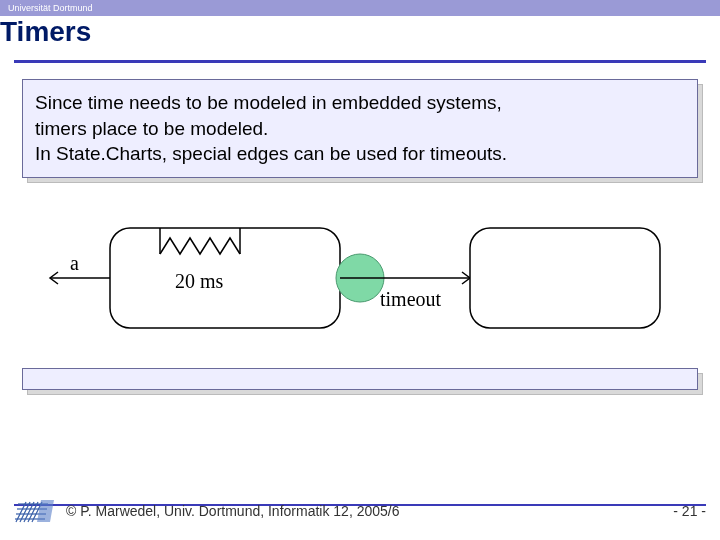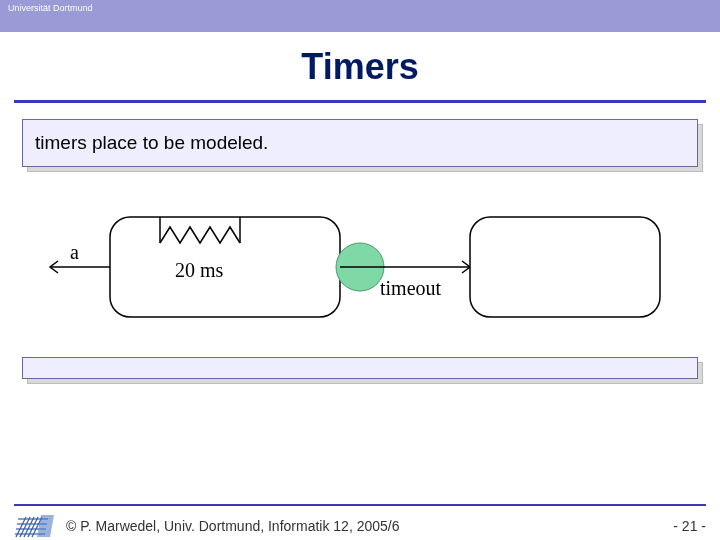--- a/index.html
+++ b/index.html
@@ -6,33 +6,32 @@
   body {
     width: 720px;
     height: 540px;
     font-family: Arial, Helvetica, sans-serif;
     background: #fff;
     position: relative;
     overflow: hidden;
   }
   .header-bar {
     width: 100%;
-    height: 32px;
+    height: 16px;
     background: #9a9ad6;
     color: #fff;
     font-size: 9px;
     padding-left: 8px;
     line-height: 16px;
   }
   .title {
-    text-align: center;
-    font-size: 36px;
+    text-align: left;
+    font-size: 28px;
     font-weight: bold;
     color: #001a66;
-    margin-top: 14px;
     margin-bottom: 12px;
   }
   .title-underline {
     height: 3px;
     background: #3a3ab8;
     margin: 0 14px 0 14px;
   }
   .content-box {
     margin: 16px 22px 0 22px;
     position: relative;
@@ -53,21 +52,21 @@
     color: #000;
   }
   .diagram-wrap {
     margin: 30px 40px 20px 40px;
     height: 140px;
     position: relative;
   }
   .diagram-wrap svg { width: 100%; height: 100%; }
   .footer {
     position: absolute;
-    left: 0; right: 0; bottom: 1px;
+    left: 0; right: 0; bottom: 16px;
     display: flex;
     align-items: center;
     padding: 0 14px;
     font-size: 14px;
     color: #333;
   }
   .footer-underline {
     position: absolute;
     left: 14px; right: 14px; bottom: 34px;
     height: 2px;
@@ -88,21 +87,23 @@
 <div class="header-bar">
   <span>Universität Dortmund</span>
 </div>
 
 <h1 class="title">Timers</h1>
 <div class="title-underline"></div>
 
 <div class="content-box">
   <div class="content-shadow"></div>
   <div class="content-inner">
+    <div>Since time needs to be modeled in embedded systems,</div>
     <div>timers place to be modeled.</div>
+    <div>In State.Charts, special edges can be used for timeouts.</div>
   </div>
 </div>
 
 <div class="diagram-wrap">
   <svg viewBox="0 0 640 140">
 
     <line x1="10" y1="70" x2="70" y2="70" stroke="#000" stroke-width="1.5"></line>
     <polyline points="18,64 10,70 18,76" fill="none" stroke="#000" stroke-width="1.5"></polyline>
     <text x="30" y="62" font-size="20" font-family="serif">a</text>
 

